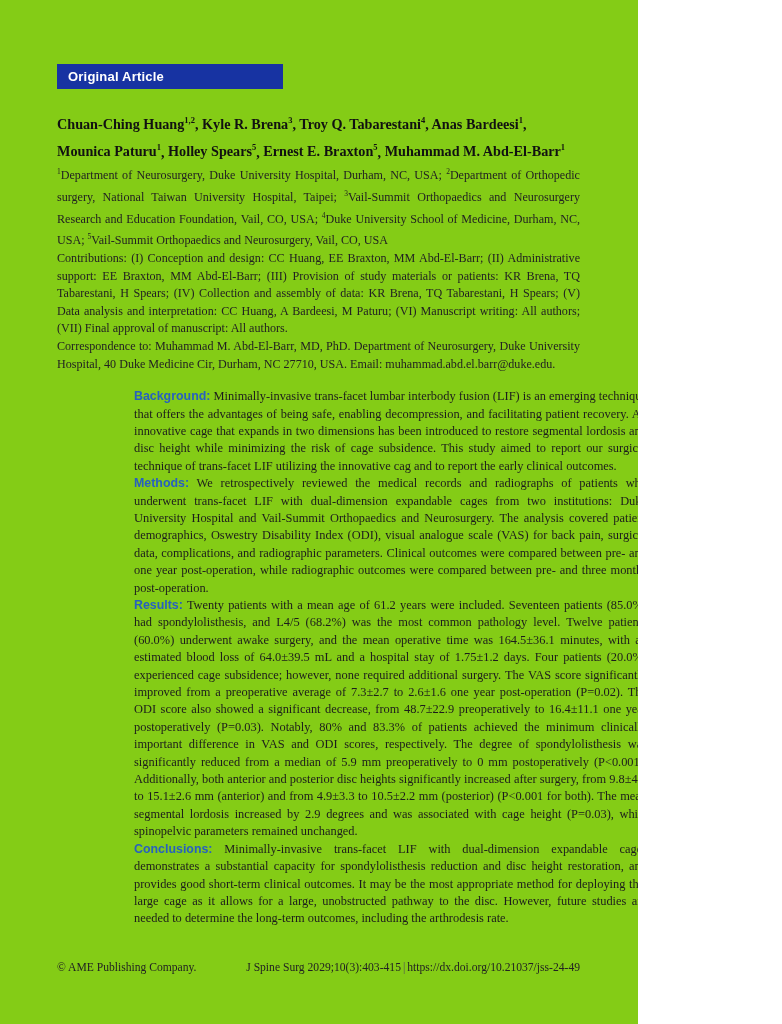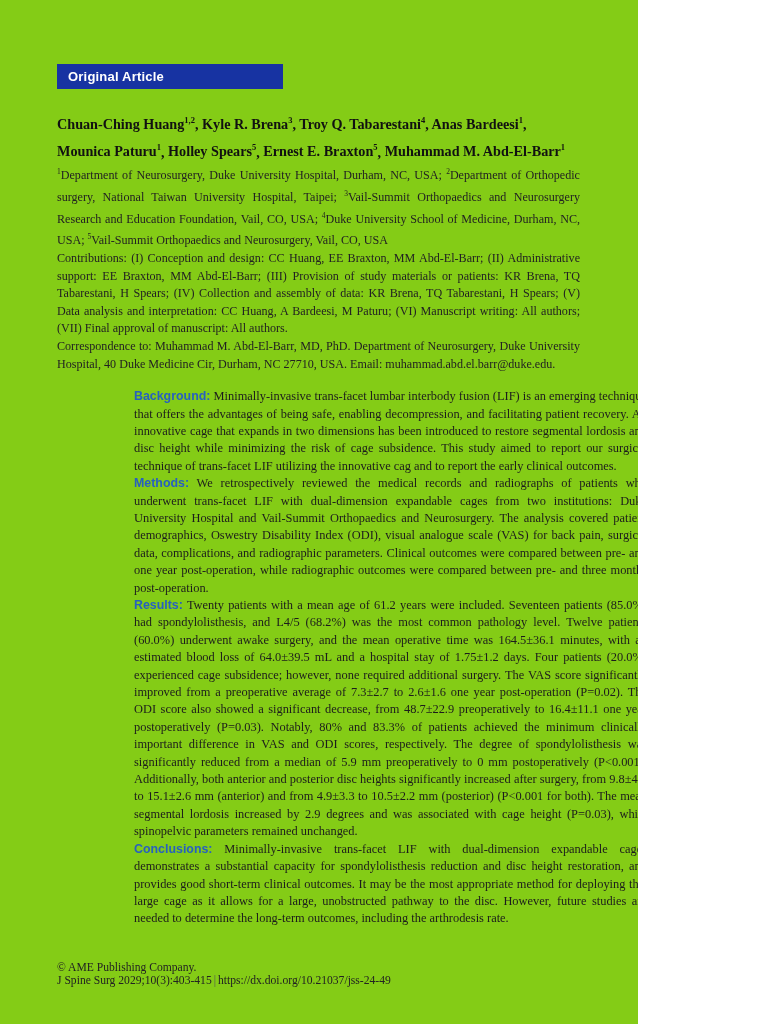--- a/index.html
+++ b/index.html
@@ -85,21 +85,20 @@
     font-family:"Liberation Sans", sans-serif;
     font-weight:700;
     color:var(--label-blue,#2760c0);
   }
   .footer{
     position:absolute;
     left:57px;right:58px;top:961px;
     display:flex;justify-content:space-between;align-items:flex-start;
     font-size:11.6px;
     color:#222222;
-    flex-direction:column;
   }
   .jr-it{}
   .sep{padding:0 2px;color:#555555;}
 </style>
 </head>
 <body>
 
 <div class="page">
 
   <div class="badge">Original Article</div>

